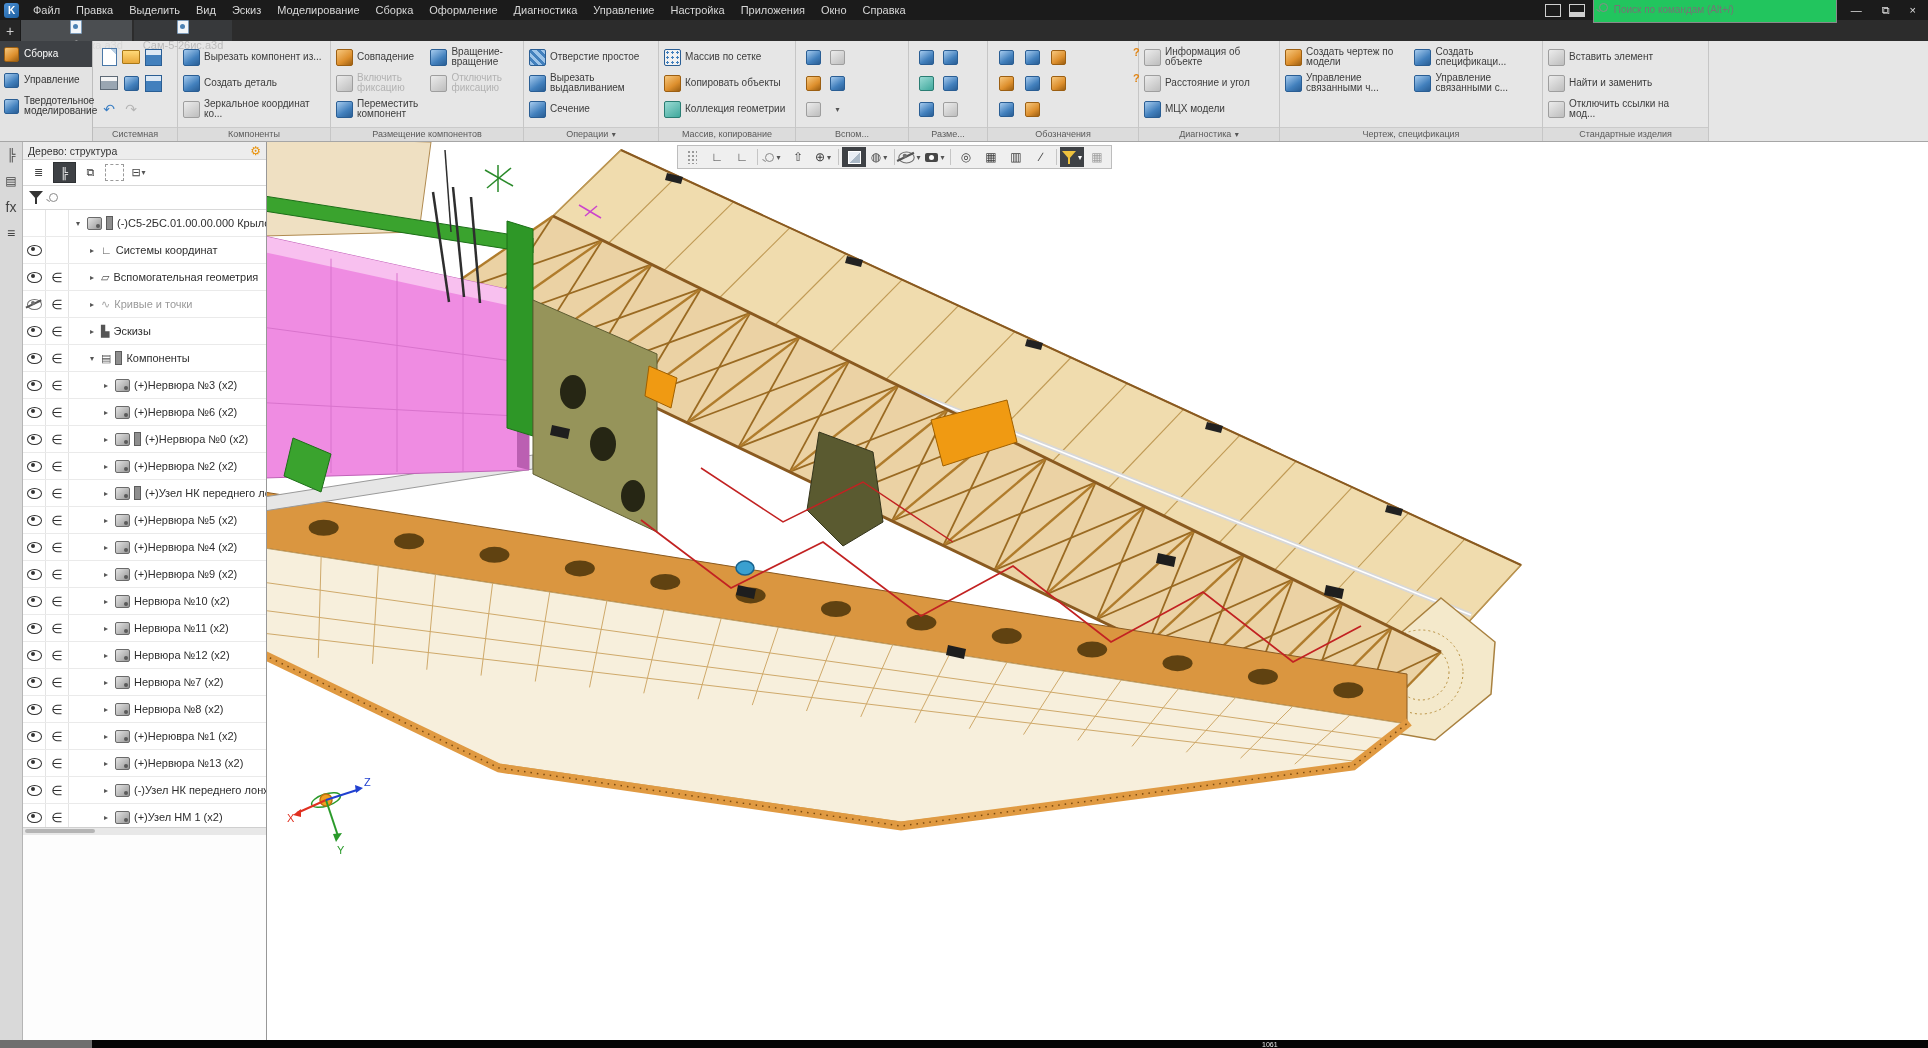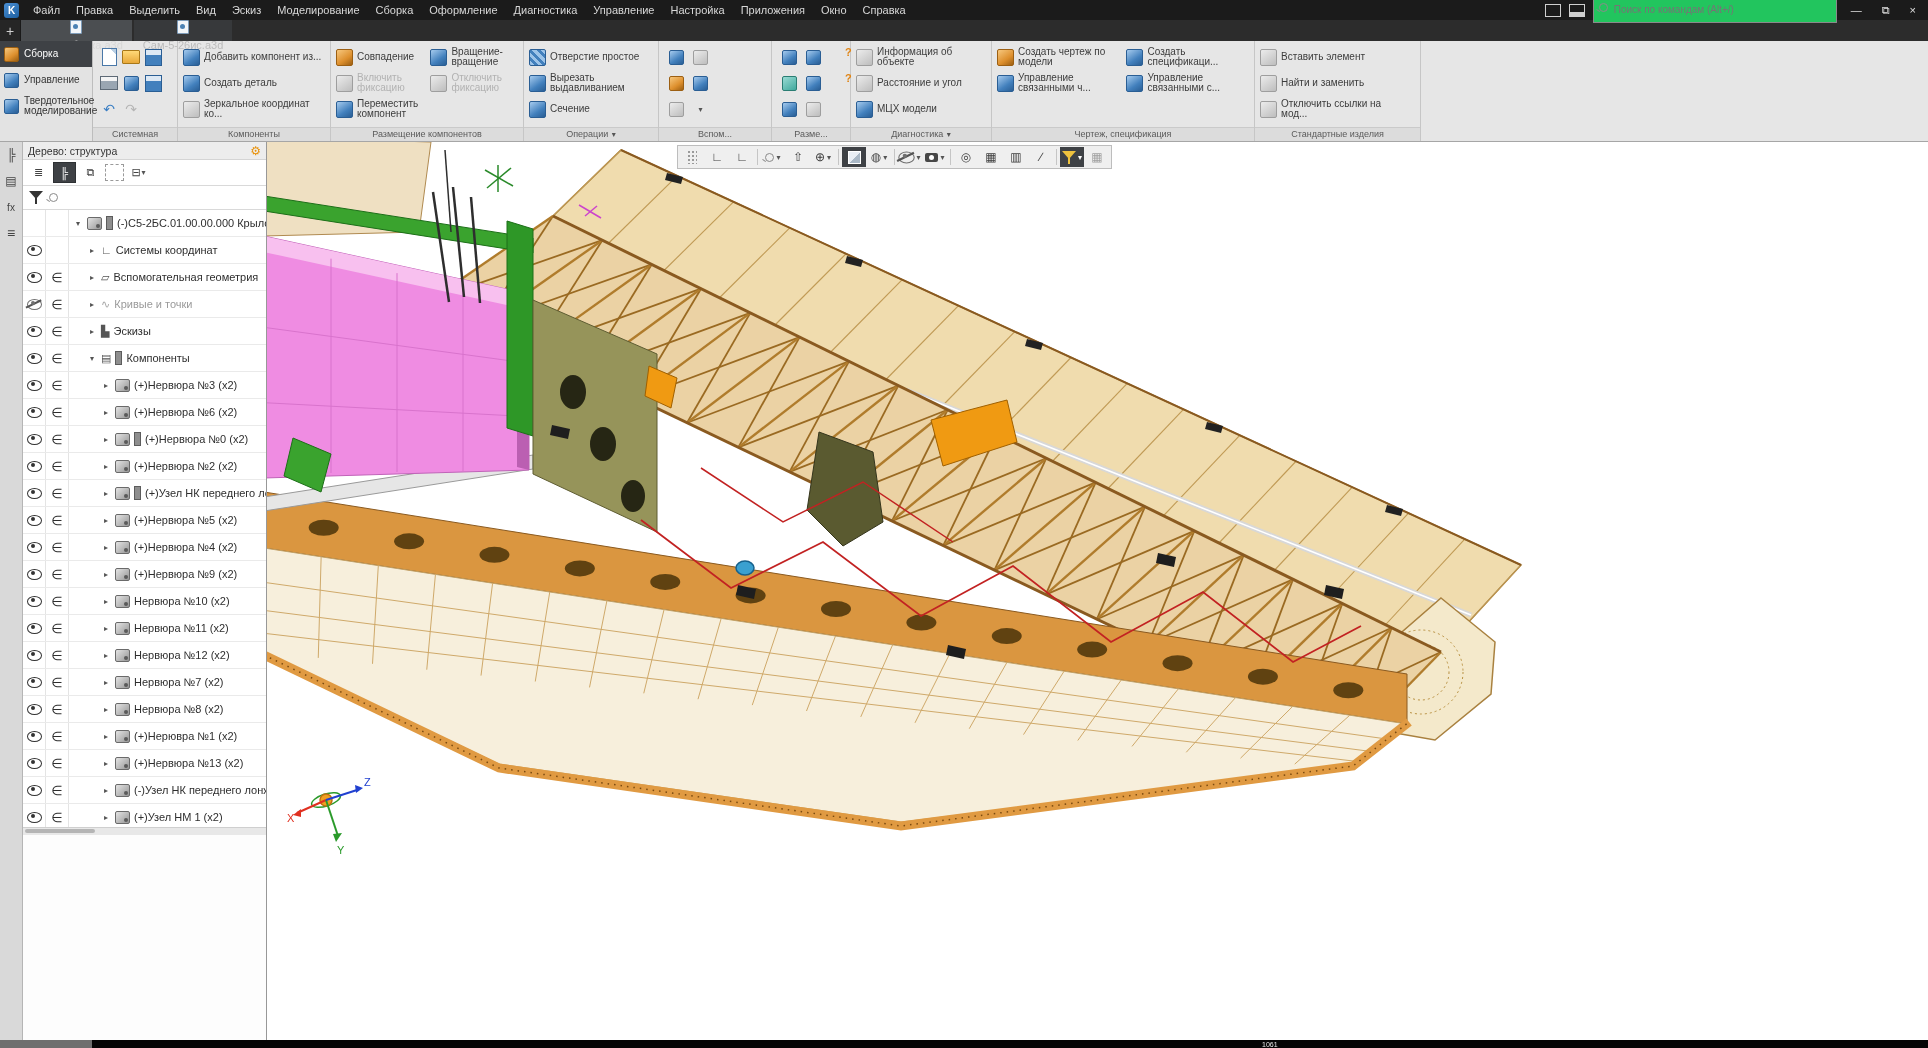--- a/index.html
+++ b/index.html
@@ -188,21 +188,21 @@
     </div>
       </div>
     <div class="glabel">Системная</div>
   </div>
 
   <div class="group" style="width:152px">
     <div class="gbody">
         <div class="gcol">
       <div class="rbtn">
             <span class="chip c-blue"></span>
-            <span class="rlbl">Добавить компонент из...</span>
+            <span class="rlbl">Вырезать компонент из...</span>
           </div>
       <div class="rbtn">
             <span class="chip c-blue"></span>
             <span class="rlbl">Создать деталь</span>
           </div>
       <div class="rbtn">
             <span class="chip c-gray"></span>
             <span class="rlbl">Зеркальное координат ко...</span>
           </div>
     </div>
@@ -253,20 +253,39 @@
           </div>
       <div class="rbtn">
             <span class="chip c-blue"></span>
             <span class="rlbl">Сечение</span>
           </div>
     </div>
       </div>
     <div class="glabel"><span>Операции</span> <span class="caret">▾</span></div>
   </div>
 
+  <div class="group" style="width:136px">
+    <div class="gbody">
+        <div class="gcol">
+      <div class="rbtn">
+            <span class="chip c-dots"></span>
+            <span class="rlbl">Массив по сетке</span>
+          </div>
+      <div class="rbtn">
+            <span class="chip c-or"></span>
+            <span class="rlbl">Копировать объекты</span>
+          </div>
+      <div class="rbtn">
+            <span class="chip c-teal"></span>
+            <span class="rlbl">Коллекция геометрии</span>
+          </div>
+    </div>
+      </div>
+    <div class="glabel">Массив, копирование</div>
+  </div>
 
   <div class="group" style="width:112px">
     <div class="gbody">
         <div class="grid2">
       <span class="chip sm c-blue"></span>
       <span class="chip sm c-gray"></span>
       <span class="chip sm c-or"></span>
       <span class="chip sm c-blue"></span>
       <span class="chip sm c-gray"></span>
       <span class="caret">▾</span>
@@ -282,20 +301,35 @@
       <span class="chip sm c-blue"></span>
       <span class="chip sm c-teal"></span>
       <span class="chip sm c-blue"></span>
       <span class="chip sm c-blue"></span>
       <span class="chip sm c-gray"></span>
     </div>
       </div>
     <div class="glabel">Разме...</div>
   </div>
 
+  <div class="group" style="width:150px">
+    <div class="gbody">
+        <div class="grid3" style="grid-template-columns:repeat(3,26px)">
+      <span class="chip sm c-blue"></span>
+      <span class="chip sm c-blue"></span>
+      <span class="chip sm c-or"></span>
+      <span class="chip sm c-or"></span>
+      <span class="chip sm c-blue"></span>
+      <span class="chip sm c-or"></span>
+      <span class="chip sm c-blue"></span>
+      <span class="chip sm c-or"></span>
+    </div>
+      </div>
+    <div class="glabel">Обозначения</div>
+  </div>
 
   <div class="group" style="width:140px">
     <div class="gbody">
         <div class="gcol">
       <div class="rbtn">
             <span class="chip c-gray qmark"></span>
             <span class="rlbl">Информация об объекте</span>
           </div>
       <div class="rbtn">
             <span class="chip c-gray qmark"></span>
@@ -354,21 +388,21 @@
     </div>
       </div>
     <div class="glabel">Стандартные изделия</div>
   </div>
 </div>
 
 <div class="main">
   <div class="leftstrip">
     <span class="ls">╠</span>
     <span class="ls">▤</span>
-    <span class="ls" style="font-size:10px">fx</span>
+    <span class="ls" style="font-size:14px">fx</span>
     <span class="ls" style="font-weight:bold;font-size:14px">≡</span>
   </div>
 
   <div class="tree">
     <div class="thead">
       <span>Дерево: структура</span>
       <span class="gear">⚙</span>
     </div>
     <div class="ttools">
       <span class="ttb">≣</span>

